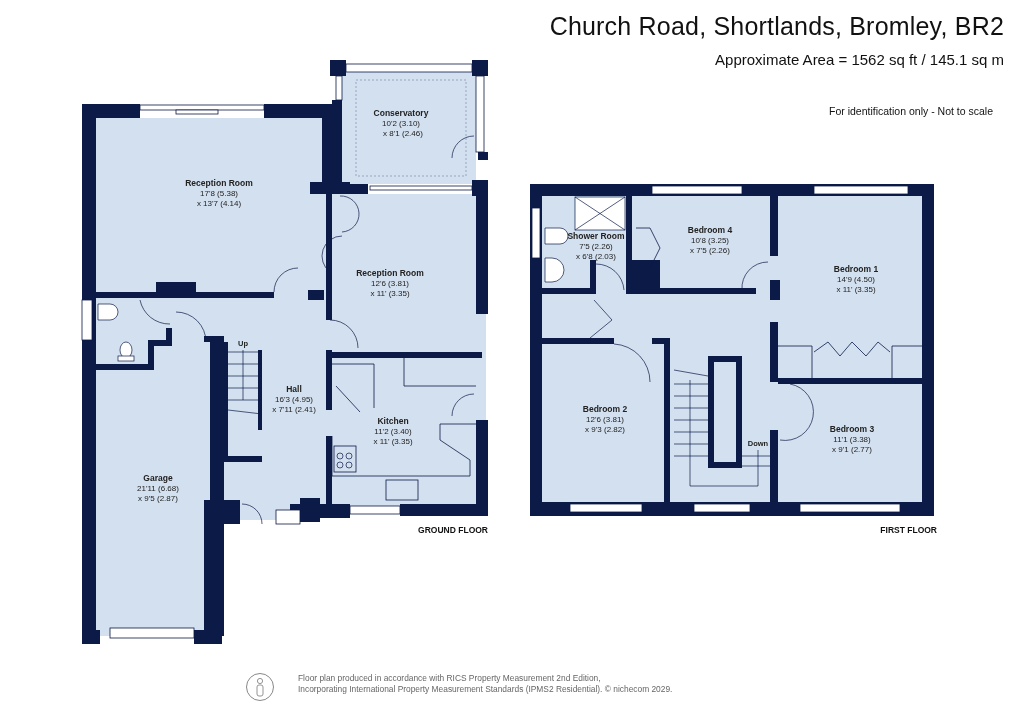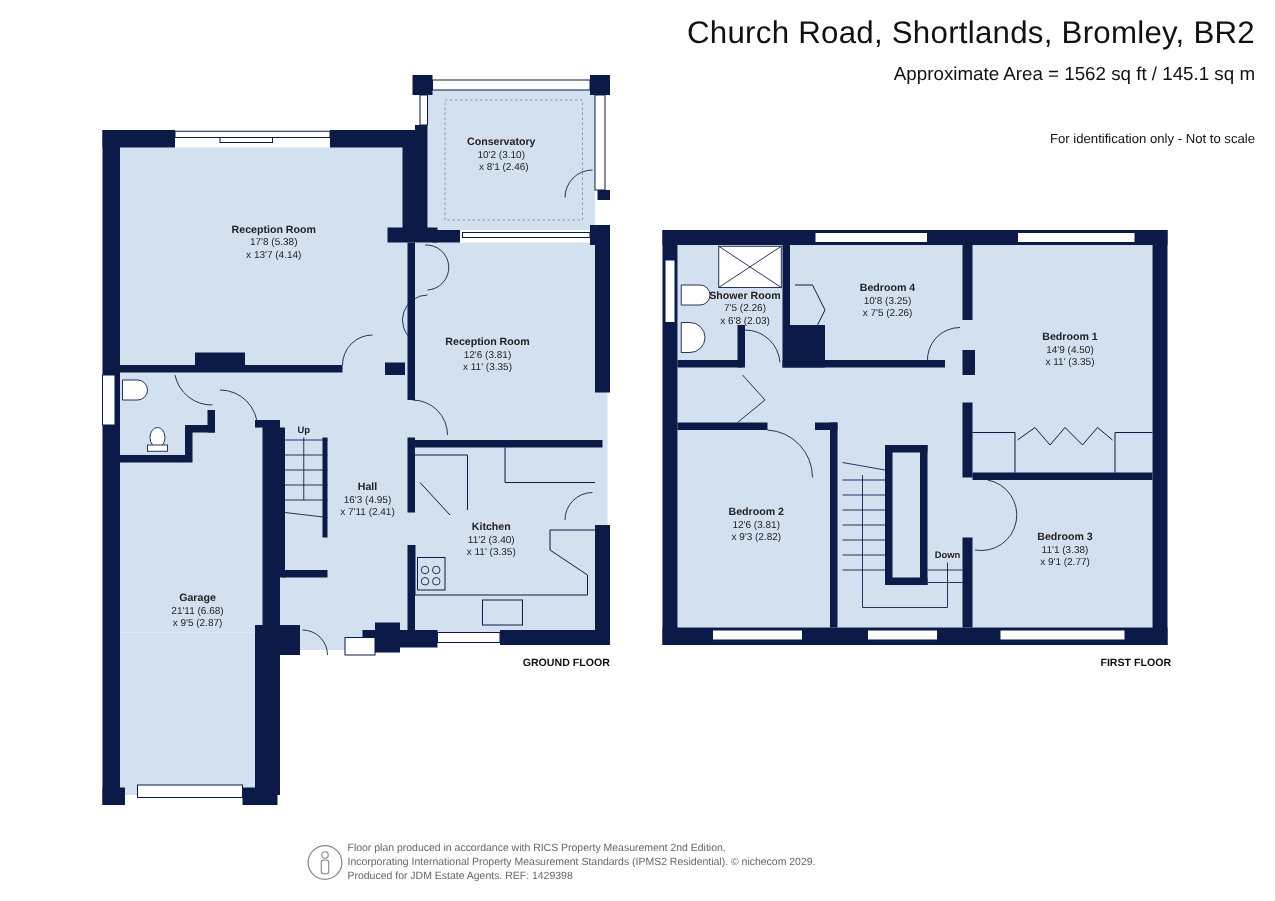--- a/index.html
+++ b/index.html
@@ -1,24 +1,24 @@
 <!DOCTYPE html>
 <html><head>
 <meta charset="utf-8">
 <style>
   html,body{margin:0;padding:0;background:#fff;}
   body{width:1020px;height:721px;position:relative;overflow:hidden;font-family:"Liberation Sans",sans-serif;color:#111;}
   .title{position:absolute;right:16px;top:12px;font-size:25px;font-weight:normal;letter-spacing:0.2px;}
   .areas{position:absolute;right:16px;top:50px;text-align:center;font-size:15px;line-height:19px;}
-  .note{position:absolute;right:16px;top:105px;font-size:10.5px;margin-left:44px;}
+  .note{position:absolute;right:27px;top:105px;font-size:10.5px;margin-left:44px;}
   svg{position:absolute;left:0;top:0;}
   .room-name{font-family:"Liberation Sans",sans-serif;font-weight:bold;font-size:8.5px;fill:#222;}
   .room-dim{font-family:"Liberation Sans",sans-serif;font-size:8px;fill:#222;}
   .floor-label{font-family:"Liberation Sans",sans-serif;font-weight:bold;font-size:8.5px;fill:#111;}
-  .footer{position:absolute;left:246px;top:673px;display:flex;align-items:center;gap:4px;font-size:8.4px;color:#666;line-height:11px;}
+  .footer{position:absolute;left:246px;top:673px;display:flex;align-items:flex-start;gap:24px;font-size:8.4px;color:#666;line-height:11px;}
   .person{width:26px;height:26px;border:1px solid #888;border-radius:50%;display:flex;align-items:center;justify-content:center;}
 </style>
 </head>
 <body>
 
 <div class="title">Church Road, Shortlands, Bromley, BR2</div>
 <div class="areas">
   <div>Approximate Area = 1562 sq ft / 145.1 sq m</div>
 </div>
 <div class="note">For identification only - Not to scale</div>
@@ -281,15 +281,14 @@
 <div class="footer">
   <div class="person">
     <svg width="12" height="20" viewBox="0 0 12 20" style="position:static">
       <circle cx="6" cy="4" r="2.6" fill="none" stroke="#888" stroke-width="0.9"></circle>
       <rect x="3" y="8" width="6" height="11" rx="2" fill="none" stroke="#888" stroke-width="0.9"></rect>
     </svg>
   </div>
   <div>
     <div>Floor plan produced in accordance with RICS Property Measurement 2nd Edition,</div>
     <div>Incorporating International Property Measurement Standards (IPMS2 Residential).   © nichecom 2029.</div>
-    <div>Produced for JDM Estate Agents.   REF: 1429398</div>
   </div>
 </div>
 
 </body></html>

